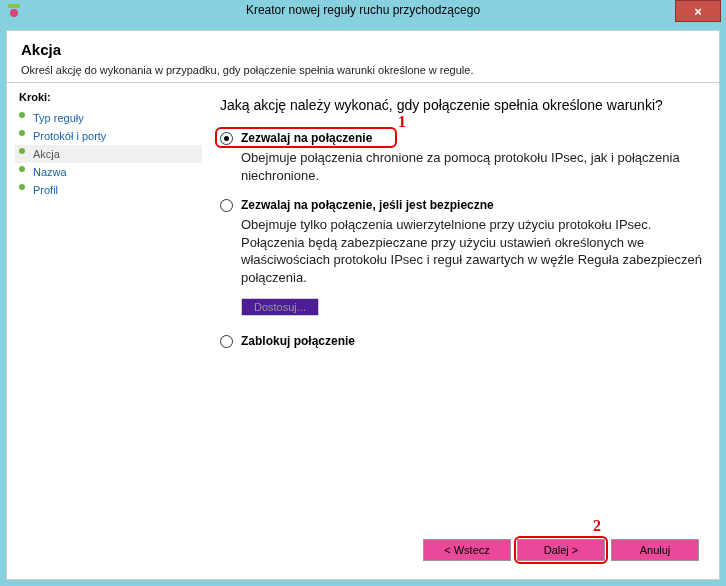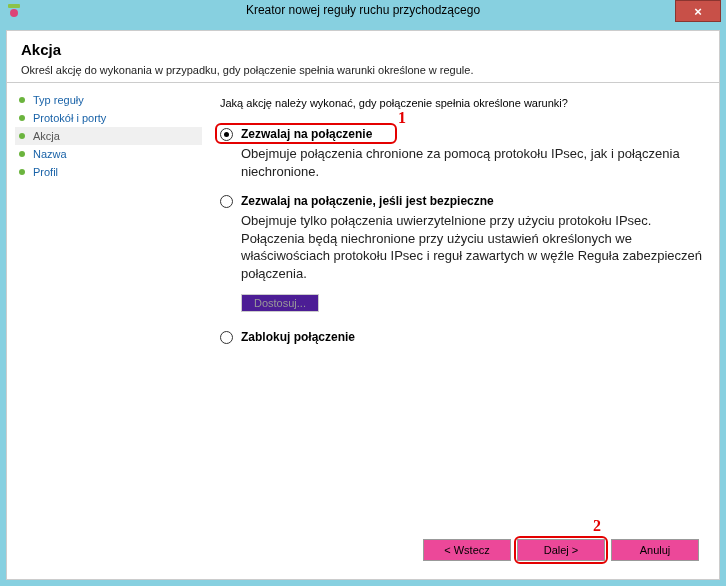--- a/index.html
+++ b/index.html
@@ -76,21 +76,21 @@
     padding: 8px 0 0 8px;
     font-size: 11px;
   }
   .sidebar-heading {
     font-weight: bold;
     margin-bottom: 6px;
     padding-left: 4px;
   }
   .step {
     display: flex;
-    align-items: center;
+    align-items: flex-start;
     padding: 3px 4px;
     color: #1a63a8;
     cursor: pointer;
   }
   .step.current {
     background: #f0f0f0;
     color: #555;
   }
   .bullet {
     width: 6px; height: 6px;
@@ -99,21 +99,21 @@
     margin-right: 8px;
     flex-shrink: 0;
   }
   .content {
     flex: 1;
     padding: 14px 16px 10px 18px;
     position: relative;
     color: #000;
   }
   .question {
-    font-size: 11px;
+    font-size: 14px;
     margin-bottom: 18px;
   }
   .radio-row {
     display: flex;
     align-items: center;
     margin-bottom: 4px;
     position: relative;
   }
   .radio {
     width: 13px; height: 13px;
@@ -203,20 +203,21 @@
   </div>
 </div>
 
 <div class="inner">
   <div class="header">
     <div class="header-title">Akcja</div>
     <div class="header-desc">Określ akcję do wykonania w przypadku, gdy połączenie spełnia warunki określone w regule.</div>
   </div>
   <div class="body">
     <div class="sidebar">
+      <div class="sidebar-heading">Kroki:</div>
       <div class="step">
         <span class="bullet"></span>
         <span>Typ reguły</span>
       </div>
       <div class="step">
         <span class="bullet"></span>
         <span>Protokół i porty</span>
       </div>
       <div class="step current">
         <span class="bullet"></span>
@@ -242,21 +243,21 @@
         </div>
         <div class="anno-box-1" style="left:-5px; top:-4px; width:182px; height:21px;"></div>
         <div class="anno-num" style="left:178px; top:-18px;">1</div>
       </div>
       <div class="radio-desc">Obejmuje połączenia chronione za pomocą protokołu IPsec, jak i połączenia niechronione.</div>
 
       <div class="radio-row">
         <span class="radio"></span>
         <span class="radio-label">Zezwalaj na połączenie, jeśli jest bezpieczne</span>
       </div>
-      <div class="radio-desc" style="margin-bottom:6px;">Obejmuje tylko połączenia uwierzytelnione przy użyciu protokołu IPsec. Połączenia będą niechronione przy użyciu ustawień określonych we właściwościach protokołu IPsec i reguł zawartych w węźle Reguła zabezpieczeń połączenia.</div>
+      <div class="radio-desc" style="margin-bottom:6px;">Obejmuje tylko połączenia uwierzytelnione przy użyciu protokołu IPsec. Połączenia będą zabezpieczane przy użyciu ustawień określonych we właściwościach protokołu IPsec i reguł zawartych w węźle Reguła zabezpieczeń połączenia.</div>
       <button class="customize-btn" disabled="">Dostosuj...</button>
 
       <div class="radio-row" style="margin-top:0;">
         <span class="radio"></span>
         <span class="radio-label">Zablokuj połączenie</span>
       </div>
 
       <div class="footer">
         <button>&lt; Wstecz</button>
         <div style="position:relative;">

